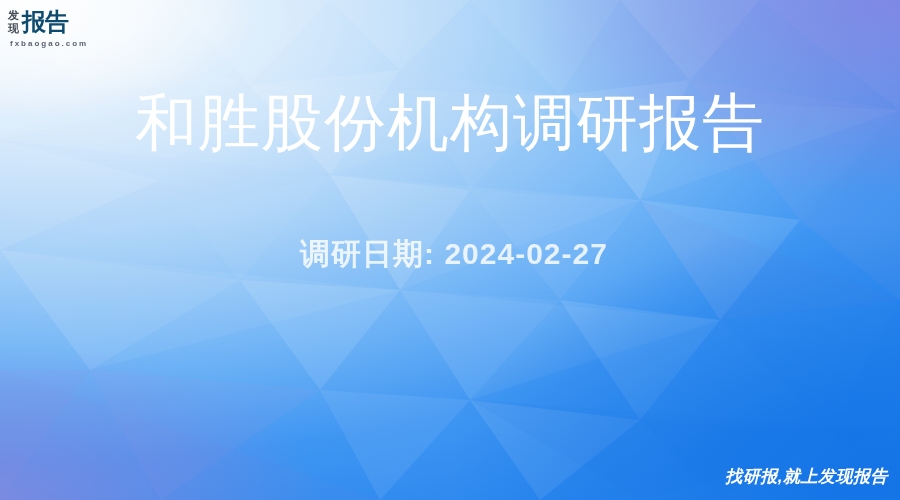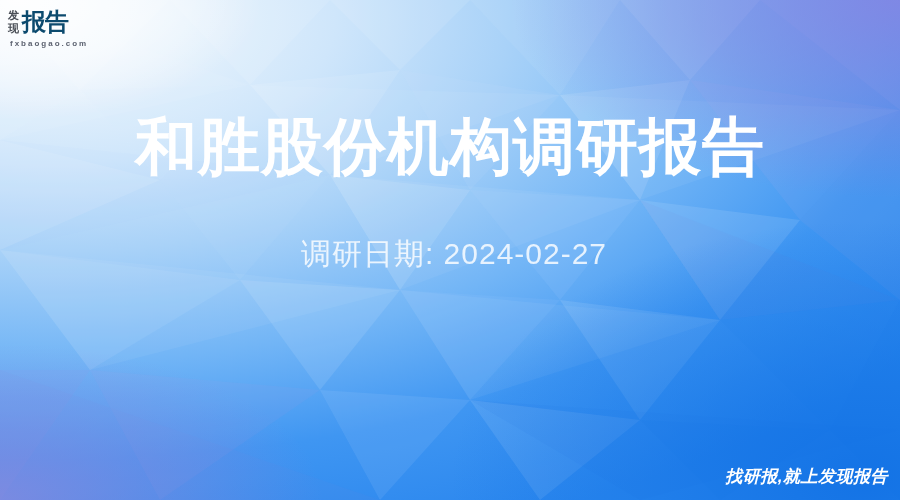--- a/index.html
+++ b/index.html
@@ -101,37 +101,36 @@
   
   .title {
     position: absolute;
     left: 0;
     right: 0;
     top: 86px;
     text-align: center;
     color: #ffffff;
     font-size: 62px;
     line-height: 74px;
-    font-weight: 700;
+    font-weight: 400;
     letter-spacing: 1px;
     white-space: nowrap;
-    margin-top: 24px;
   }
 
   
   .subtitle {
     position: absolute;
     left: 0;
     right: 0;
     top: 233px;
     text-align: center;
     color: rgba(255,255,255,0.82);
     font-size: 30px;
     line-height: 42px;
-    font-weight: 400;
+    font-weight: 700;
     letter-spacing: 1px;
     white-space: nowrap;
     margin-left: 8px;
   }
 
   
   .slogan {
     position: absolute;
     right: 12px;
     bottom: 12px;

